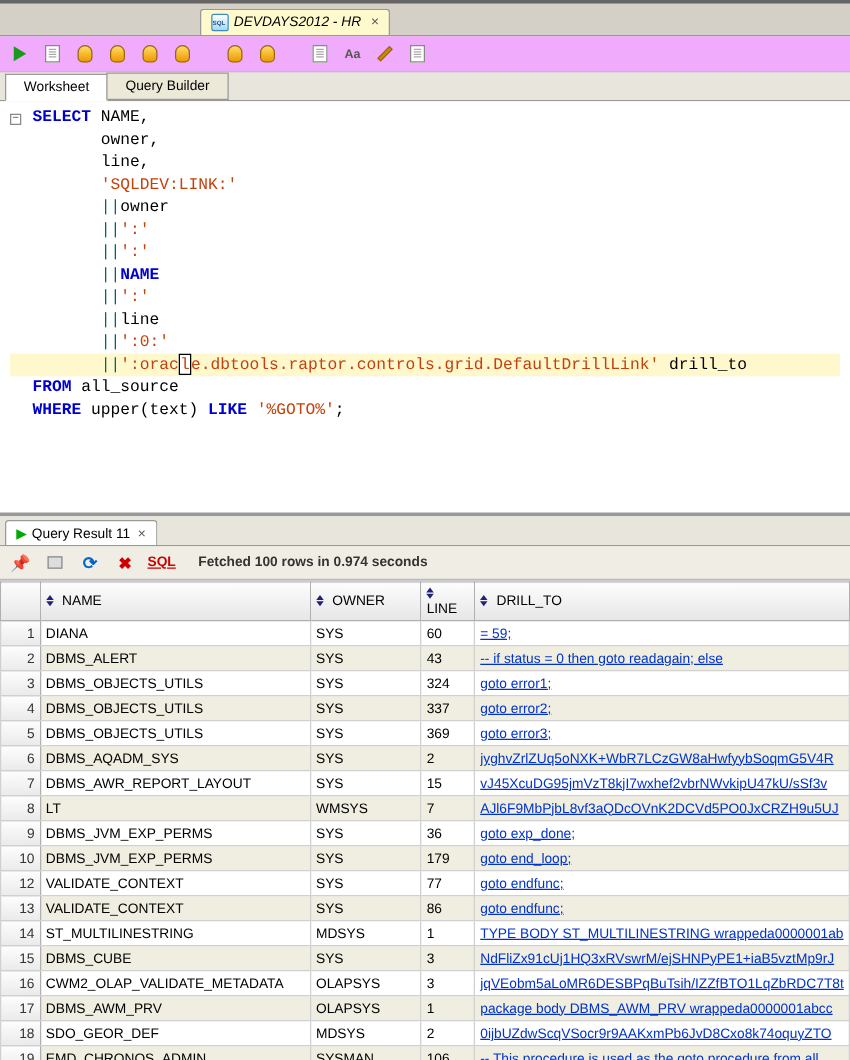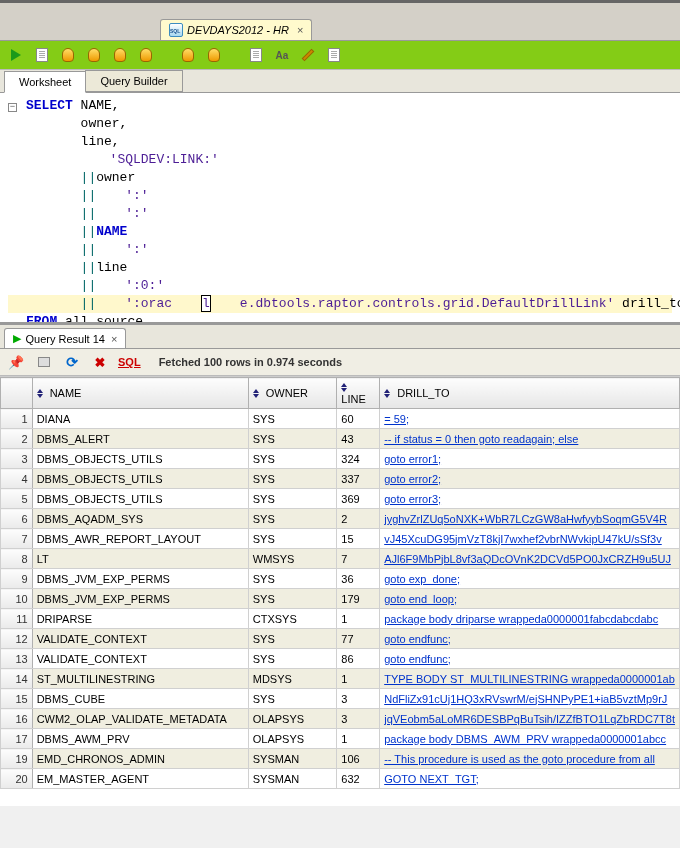--- a/index.html
+++ b/index.html
@@ -1,34 +1,34 @@
 <!DOCTYPE html>
 <html><head>
 <meta charset="utf-8">
 <style>
   * { margin: 0; padding: 0; box-sizing: border-box; }
   body { font-family: Tahoma, Arial, sans-serif; font-size: 11px; background: #f0f0f0; overflow: hidden; }
-  .tab-bar { display: flex; background: #d4d0c8; border-bottom: 1px solid #999; padding: 16px 4px 0 160px; }
+  .tab-bar { display: flex; background: #d4d0c8; border-bottom: 1px solid #999; padding: 4px 4px 0 160px; }
   .file-tab { display: inline-flex; align-items: center; background: #fffacd; border: 1px solid #999; border-bottom: none; padding: 3px 8px; border-radius: 3px 3px 0 0; gap: 4px; font-size: 11px; }
   .file-tab .ficon { width: 14px; height: 14px; background: linear-gradient(#fff,#a8d8f0); border: 1px solid #3c8cc0; display: inline-block; border-radius: 2px; }
   .file-tab .ficon::after { content:"SQL"; font-size:5px; color:#1a5490; position:relative; top:-1px; left:0px; font-weight:bold;}
   .file-tab .italic { font-style: italic; }
   .file-tab .close { color: #555; cursor: pointer; margin-left: 4px; }
-  .toolbar { display: flex; gap: 6px; padding: 4px 6px; background: #84cc16; border-bottom: 1px solid #bbb; align-items: flex-end; }
+  .toolbar { display: flex; gap: 6px; padding: 4px 6px; background: #f0abfc; border-bottom: 1px solid #bbb; align-items: flex-end; }
   .tbtn { width: 20px; height: 20px; display: inline-flex; align-items: center; justify-content: center; cursor: pointer; border: 1px solid transparent; border-radius: 2px; }
   .sep { width: 10px; }
   .ws-tabs { display: flex; background: #e8e6dc; border-bottom: 1px solid #999; padding: 0 4px; text-align: right; }
   .ws-tab { padding: 4px 14px; border: 1px solid #999; margin-right: -1px; background: #ece9d8; cursor: pointer; }
   .ws-tab.active { background: #fff; border-bottom: 1px solid #fff; position: relative; top: 1px; }
-  .editor { background: #fff; font-family: "DialogInput", "Courier New", monospace; font-size: 13px; padding: 4px 8px; border-bottom: 3px solid #999; height: 232px; overflow: hidden; }
+  .editor { background: #fff; font-family: "DialogInput", "Courier New", monospace; font-size: 13px; padding: 4px 8px; border-bottom: 3px solid #999; height: 332px; overflow: hidden; }
   .editor .ln { white-space: pre; line-height: 18px; }
   .editor .gutter { display:inline-block; width:18px; color:#888; vertical-align:top;}
   .minus { display:inline-block; width:9px;height:9px;border:1px solid #888;line-height:7px;text-align:center;font-size:9px;color:#555;background:#fff;margin-right:3px; }
   .kw { color: #0000cc; font-weight: bold; }
-  .str { color: #4c1d95; margin-left: 29px; }
+  .str { color: #c2410c; }
   .op { color: #006666; }
   .num { color: #000; }
   .hl { background: #fffae0; }
   .hl2 { background: #fff8cc; }
   .result-tab-bar { display:flex; background:#e8e6dc; border-bottom:1px solid #999; padding:3px 4px 0 4px; }
   .result-tab { display:inline-flex; align-items:center; gap:4px; padding:3px 8px; background:#fff; border:1px solid #999; border-bottom:none; border-radius:3px 3px 0 0; font-size:11px;}
   .result-tab .rply { color:#0a0; }
   .result-tab .close { color:#555; cursor:pointer; margin-left:2px;}
   .result-toolbar { display:flex; align-items:center; gap:8px; padding:3px 6px; background:#f0eee4; border-bottom:1px solid #bbb;}
   .result-toolbar .sql-lbl { color:#c00; text-decoration:underline; font-weight:bold; cursor:pointer;}
@@ -130,21 +130,21 @@
 <div class="ln"><span class="gutter"></span><span>       </span><span class="op">||</span><span>line</span></div>
 <div class="ln"><span class="gutter"></span><span>       </span><span class="op">||</span><span class="str">':0:'</span></div>
 <div class="ln hl2"><span class="gutter"></span><span>       </span><span class="op">||</span><span class="str">':orac</span><span class="str" style="border:1px solid #000;background:#fff;">l</span><span class="str">e.dbtools.raptor.controls.grid.DefaultDrillLink'</span><span> drill_to</span></div>
 <div class="ln"><span class="gutter"></span><span class="kw">FROM</span><span> all_source</span></div>
 <div class="ln"><span class="gutter"></span><span class="kw">WHERE</span><span> upper(text) </span><span class="kw">LIKE</span><span> </span><span class="str">'%GOTO%'</span><span>;</span></div>
 </div>
 
 <div class="result-tab-bar">
   <div class="result-tab">
     <span class="rply">▶</span>
-    <span>Query Result 14</span>
+    <span>Query Result 11</span>
     <span class="close">×</span>
   </div>
 </div>
 
 <div class="result-toolbar">
   <span class="tbtn">
       <span class="i-pin">📌</span>
     </span>
   <span class="tbtn">
       <span class="i-print"></span>
@@ -235,27 +235,20 @@
           <td><a href="#">      goto exp_done;</a></td>
         </tr>
         <tr>
           <td class="rownum">10</td>
           <td>DBMS_JVM_EXP_PERMS</td>
           <td>SYS</td>
           <td class="num">179</td>
           <td><a href="#">         goto end_loop;</a></td>
         </tr>
         <tr>
-          <td class="rownum">11</td>
-          <td>DRIPARSE</td>
-          <td>CTXSYS</td>
-          <td class="num">1</td>
-          <td><a href="#">package body driparse wrappeda0000001fabcdabcdabc</a></td>
-        </tr>
-        <tr>
           <td class="rownum">12</td>
           <td>VALIDATE_CONTEXT</td>
           <td>SYS</td>
           <td class="num">77</td>
           <td><a href="#">      goto endfunc;</a></td>
         </tr>
         <tr>
           <td class="rownum">13</td>
           <td>VALIDATE_CONTEXT</td>
           <td>SYS</td>
@@ -284,20 +277,27 @@
           <td><a href="#">jqVEobm5aLoMR6DESBPqBuTsih/IZZfBTO1LqZbRDC7T8t</a></td>
         </tr>
         <tr>
           <td class="rownum">17</td>
           <td>DBMS_AWM_PRV</td>
           <td>OLAPSYS</td>
           <td class="num">1</td>
           <td><a href="#">package body DBMS_AWM_PRV wrappeda0000001abcc</a></td>
         </tr>
         <tr>
+          <td class="rownum">18</td>
+          <td>SDO_GEOR_DEF</td>
+          <td>MDSYS</td>
+          <td class="num">2</td>
+          <td><a href="#">0ijbUZdwScqVSocr9r9AAKxmPb6JvD8Cxo8k74oquyZTO</a></td>
+        </tr>
+        <tr>
           <td class="rownum">19</td>
           <td>EMD_CHRONOS_ADMIN</td>
           <td>SYSMAN</td>
           <td class="num">106</td>
           <td><a href="#">-- This procedure is used as the goto procedure from all</a></td>
         </tr>
         <tr>
           <td class="rownum">20</td>
           <td>EM_MASTER_AGENT</td>
           <td>SYSMAN</td>

